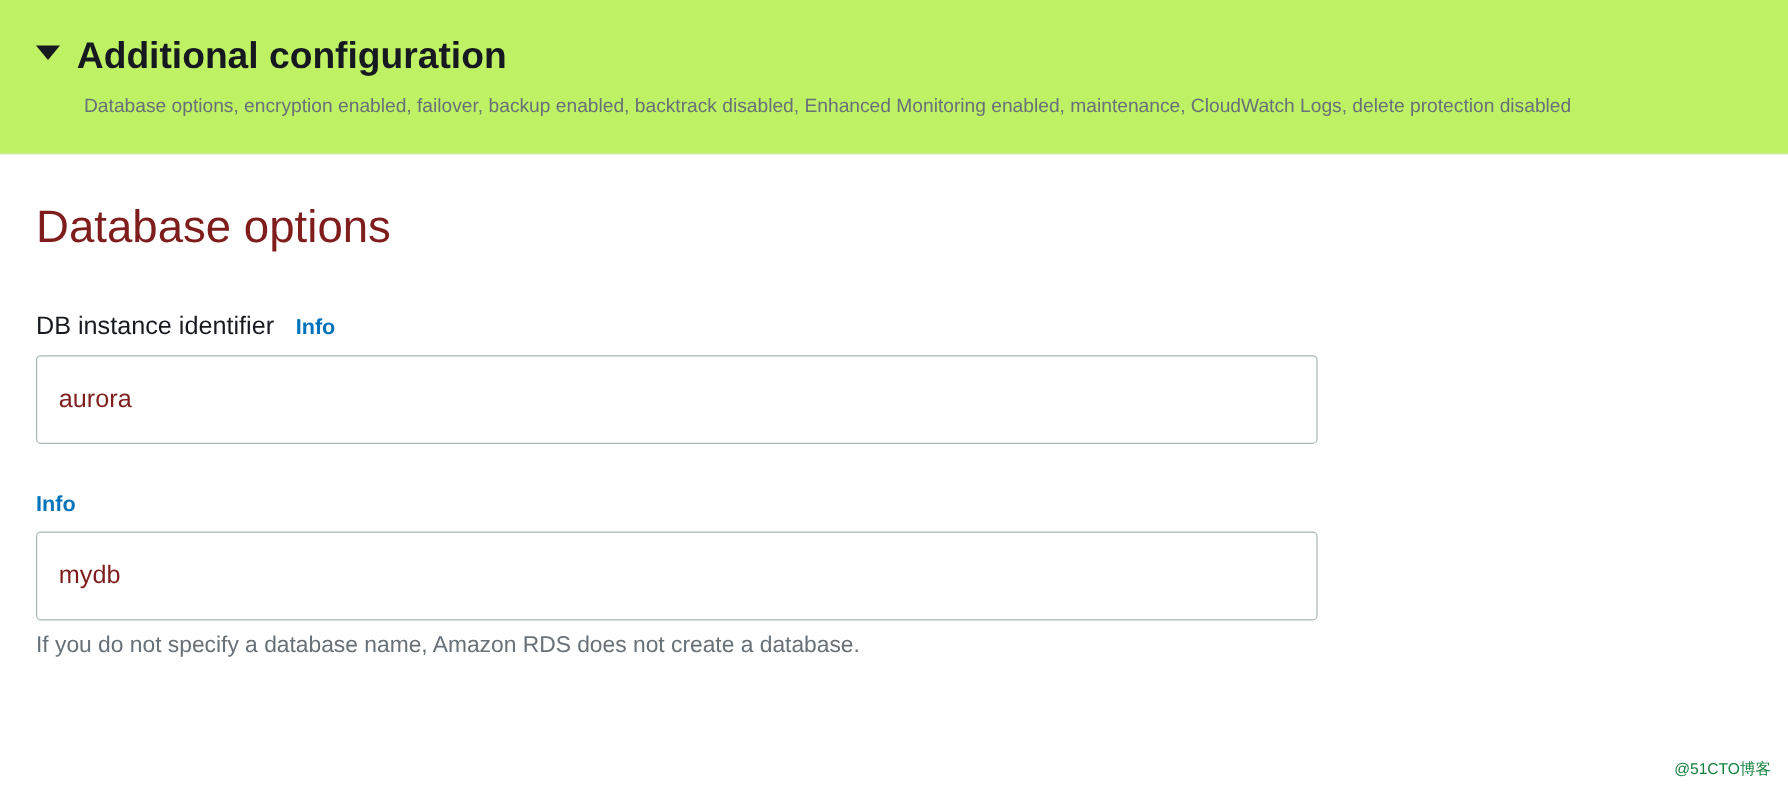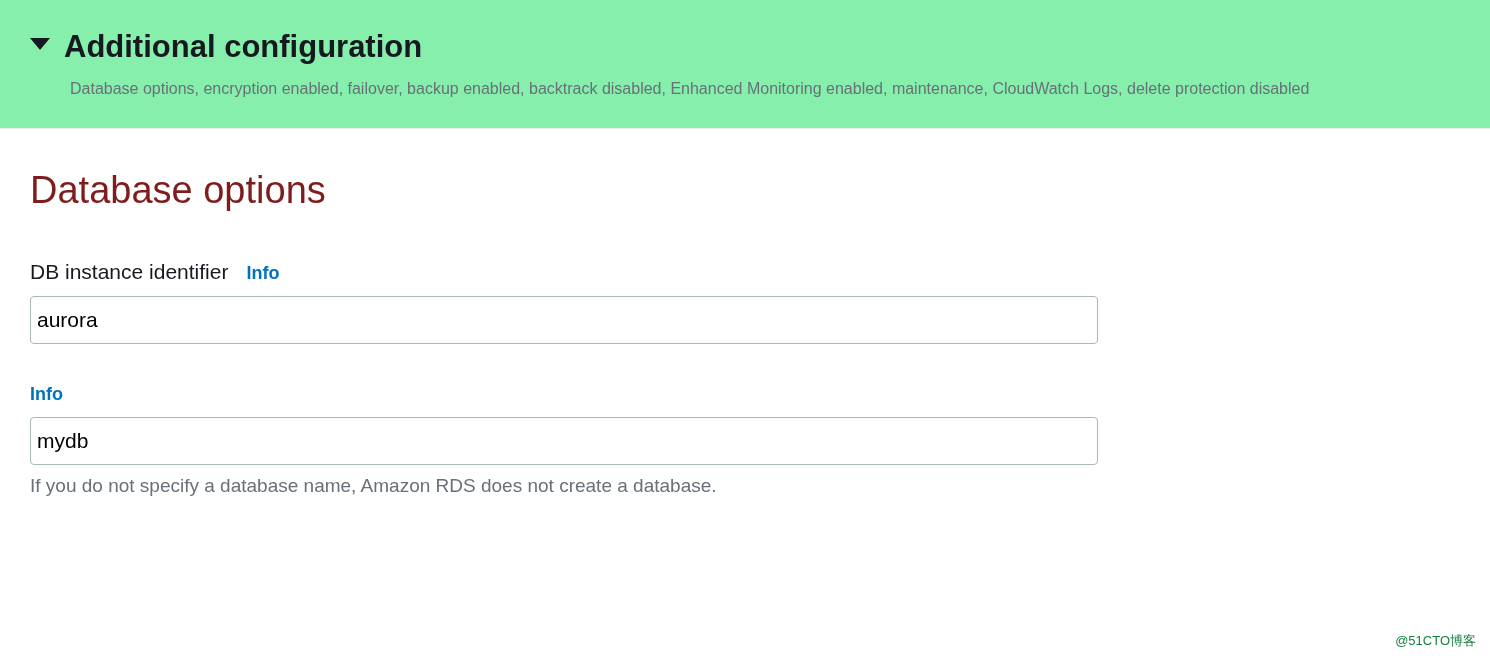--- a/index.html
+++ b/index.html
@@ -7,21 +7,21 @@
       margin: 0;
       padding: 0;
     }
     body {
       font-family: "Amazon Ember", "Helvetica Neue", Helvetica, Arial, sans-serif;
       background: #ffffff;
       width: 1490px;
       color: #16191f;
     }
     .header-section {
-      background: #86efac;
+      background: #bef264;
       border-bottom: 1px solid #eaeded;
       padding: 28px 30px 28px 30px;
     }
     .header-row {
       display: flex;
       align-items: flex-start;
       gap: 14px;
     }
     .caret-icon {
       flex-shrink: 0;
@@ -72,26 +72,26 @@
     }
     .info-link {
       font-size: 18px;
       font-weight: 700;
       color: #0073bb;
       cursor: pointer;
       text-decoration: none;
     }
     .text-input {
       width: 1068px;
-      height: 48px;
+      height: 74px;
       font-size: 21px;
-      padding: 0 6px;
+      padding: 0 18px;
       border: 1px solid #aab7b8;
       border-radius: 4px;
-      color: #000000;
+      color: #7f1d1d;
       background: #ffffff;
       outline: none;
     }
     .field-hint {
       font-size: 19px;
       color: #687078;
       margin-top: 10px;
     }
     .watermark {
       position: fixed;

